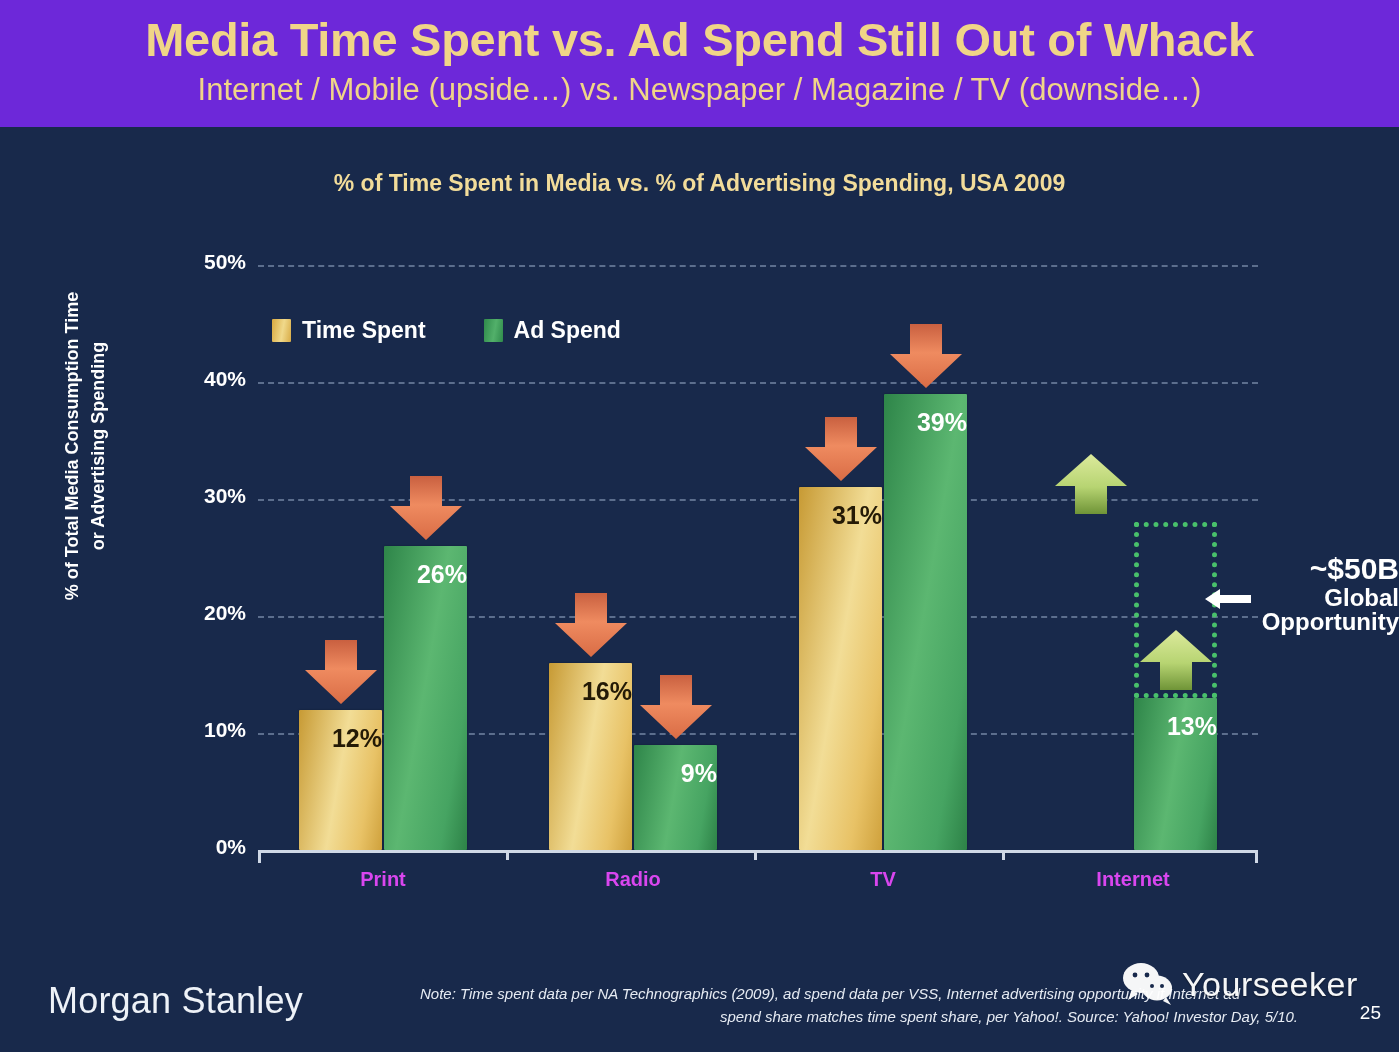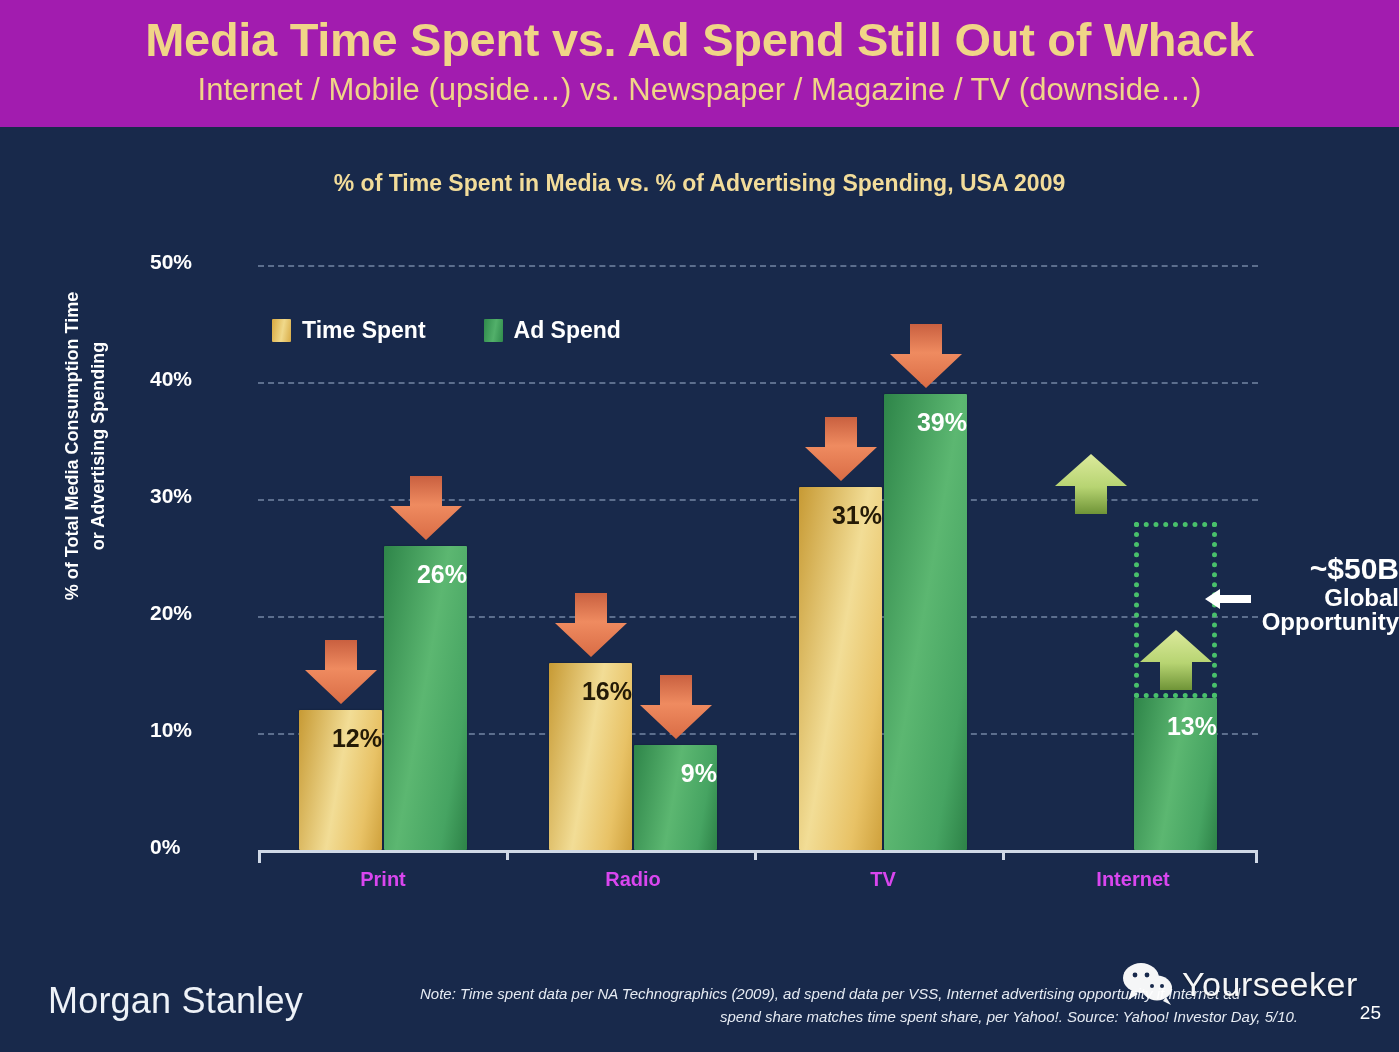--- a/index.html
+++ b/index.html
@@ -7,21 +7,21 @@
     width:1399px;height:1052px;
     background:#18294b;
     font-family:"Liberation Sans", sans-serif;
     overflow:hidden;
     position:relative;
   }
 
   
   .header-band{
     position:absolute;left:0;top:0;width:1399px;height:127px;
-    background:#a21caf;
+    background:#6d28d9;
     overflow:hidden;
   }
   .slide-title{
     position:absolute;left:0;top:12px;width:1399px;
     text-align:center;
     font-size:47px;font-weight:bold;color:#f0d587;
     letter-spacing:-0.3px;
     white-space:nowrap;
   }
   .slide-subtitle{
@@ -56,21 +56,21 @@
   .plot{
     position:absolute;
     left:258px;top:265px;
     width:1000px;height:585px;   
   }
   .gridline{
     position:absolute;left:0;width:100%;height:0;
     border-top:2px dashed rgba(176,196,222,.45);
   }
   .ytick-wrap{
-    position:absolute;left:150px;width:96px;text-align:left;
+    position:absolute;left:150px;width:96px;text-align:right;
     color:#fff;font-size:21px;font-weight:bold;
   }
 
   .axis-line{
     position:absolute;left:258px;top:850px;width:1000px;height:3px;
     background:#cfd8e6;
   }
   .axis-cap{
     position:absolute;width:3px;height:13px;background:#cfd8e6;top:850px;
   }

